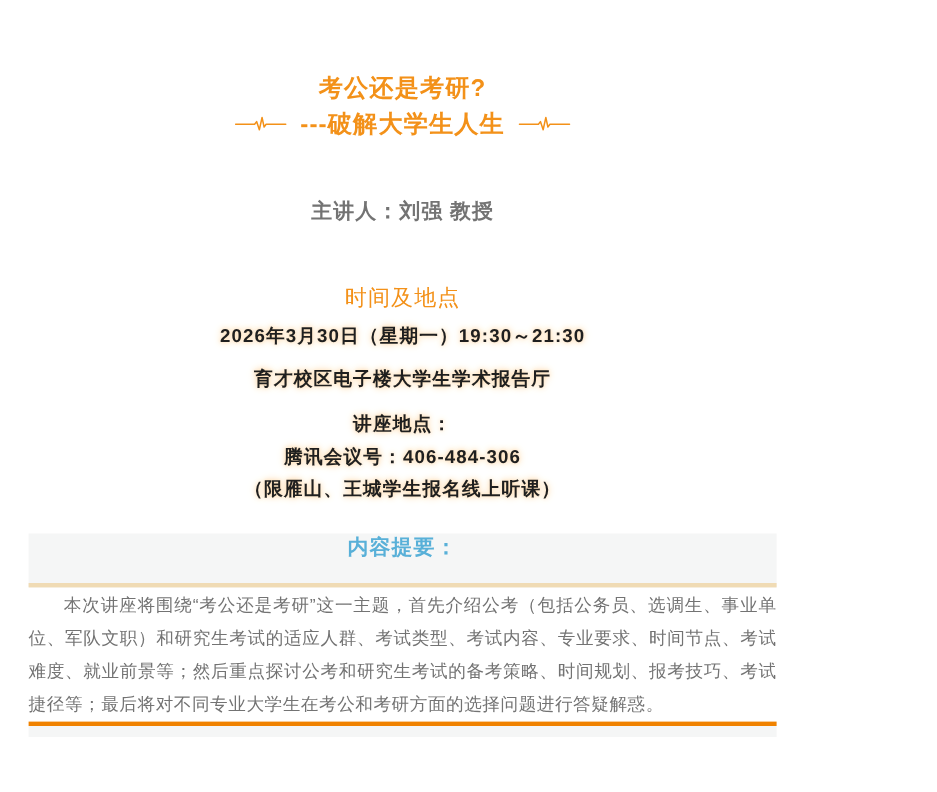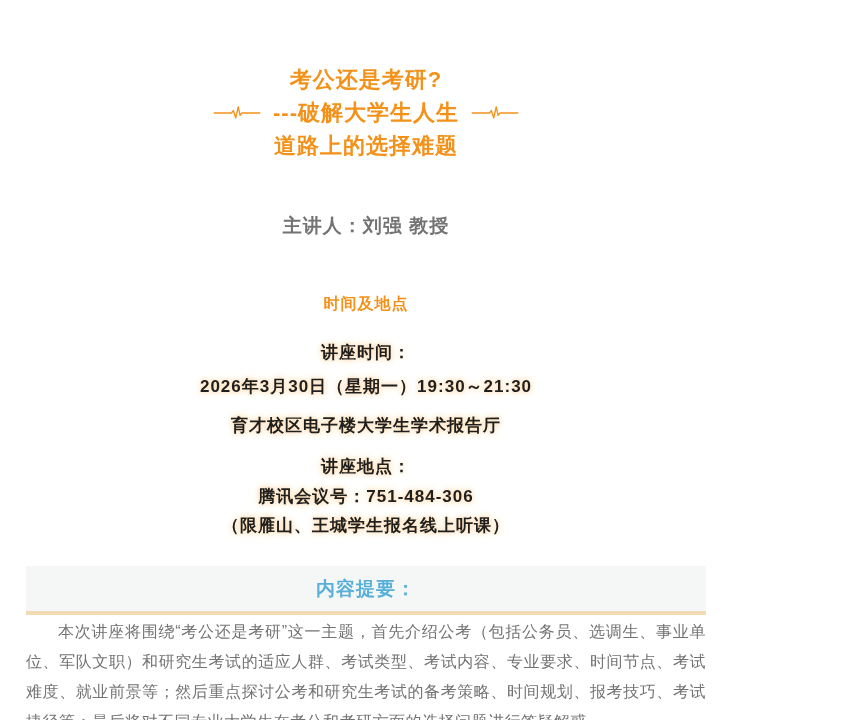--- a/index.html
+++ b/index.html
@@ -51,23 +51,23 @@
     font-size: 19px;
     line-height: 19px;
     font-weight: bold;
     letter-spacing: 1px;
     color: #737373;
   }
   
   .section-title {
     margin-top: 59px;
     text-align: center;
-    font-size: 16px;
+    font-size: 20px;
     line-height: 20px;
-    font-weight: bold;
+    font-weight: normal;
     letter-spacing: 1px;
     color: #F39119;
   }
   .sched-line {
     text-align: center;
     font-size: 17px;
     line-height: 18px;
     font-weight: bold;
     letter-spacing: 1px;
     color: #1f1f1f;
@@ -79,21 +79,20 @@
   .mt21 { margin-top: 21px; }
   .mt12 { margin-top: 12px; }
   .mt11 { margin-top: 11px; text-align: center; }
   
   .summary-header {
     margin-top: 31px;
     height: 49px;
     background: #F5F6F6;
     border-bottom: 4px solid #F0DBB4;
     display: flex;
-    align-items: center;
     justify-content: center;
   }
   .summary-title {
     font-size: 19px;
     font-weight: bold;
     letter-spacing: 1px;
     color: #58B0D8;
   }
   .summary-paragraph {
     margin-top: 2px;
@@ -127,32 +126,30 @@
             <path d="M2 12 L30 12 L33 8 L37 20 L41 2 L44 16 L47 12 L76 12" fill="none" stroke="#F39119" stroke-width="2.2" stroke-linecap="round" stroke-linejoin="round"></path>
           </svg>
         </span>
         <h1 class="title-line">---破解大学生人生</h1>
         <span class="pulse">
           <svg viewBox="0 0 78 24" xmlns="http://www.w3.org/2000/svg">
             <path d="M2 12 L30 12 L33 8 L37 20 L41 2 L44 16 L47 12 L76 12" fill="none" stroke="#F39119" stroke-width="2.2" stroke-linecap="round" stroke-linejoin="round"></path>
           </svg>
         </span>
       </div>
-      <h1 class="title-line">道路上的选择难题</h1>
     </header>
 
     <div class="speaker">主讲人：刘强 教授</div>
 
     <section>
       <h2 class="section-title">时间及地点</h2>
-      <div class="sched-line mt30">讲座时间：</div>
       <div class="sched-line mt16">2026年3月30日（星期一）19:30～21:30</div>
       <div class="sched-line mt21">育才校区电子楼大学生学术报告厅</div>
       <div class="sched-line mt23">讲座地点：</div>
-      <div class="sched-line mt12">腾讯会议号：751-484-306</div>
+      <div class="sched-line mt12">腾讯会议号：406-484-306</div>
       <div class="sched-line mt11">（限雁山、王城学生报名线上听课）</div>
     </section>
 
     <section>
       <div class="summary-header">
         <h2 class="summary-title">内容提要：</h2>
       </div>
       <p class="summary-paragraph">本次讲座将围绕“考公还是考研”这一主题，首先介绍公考（包括公务员、选调生、事业单位、军队文职）和研究生考试的适应人群、考试类型、考试内容、专业要求、时间节点、考试难度、就业前景等；然后重点探讨公考和研究生考试的备考策略、时间规划、报考技巧、考试捷径等；最后将对不同专业大学生在考公和考研方面的选择问题进行答疑解惑。</p>
       <div class="orange-rule"></div>
       <div class="next-box-peek"></div>

